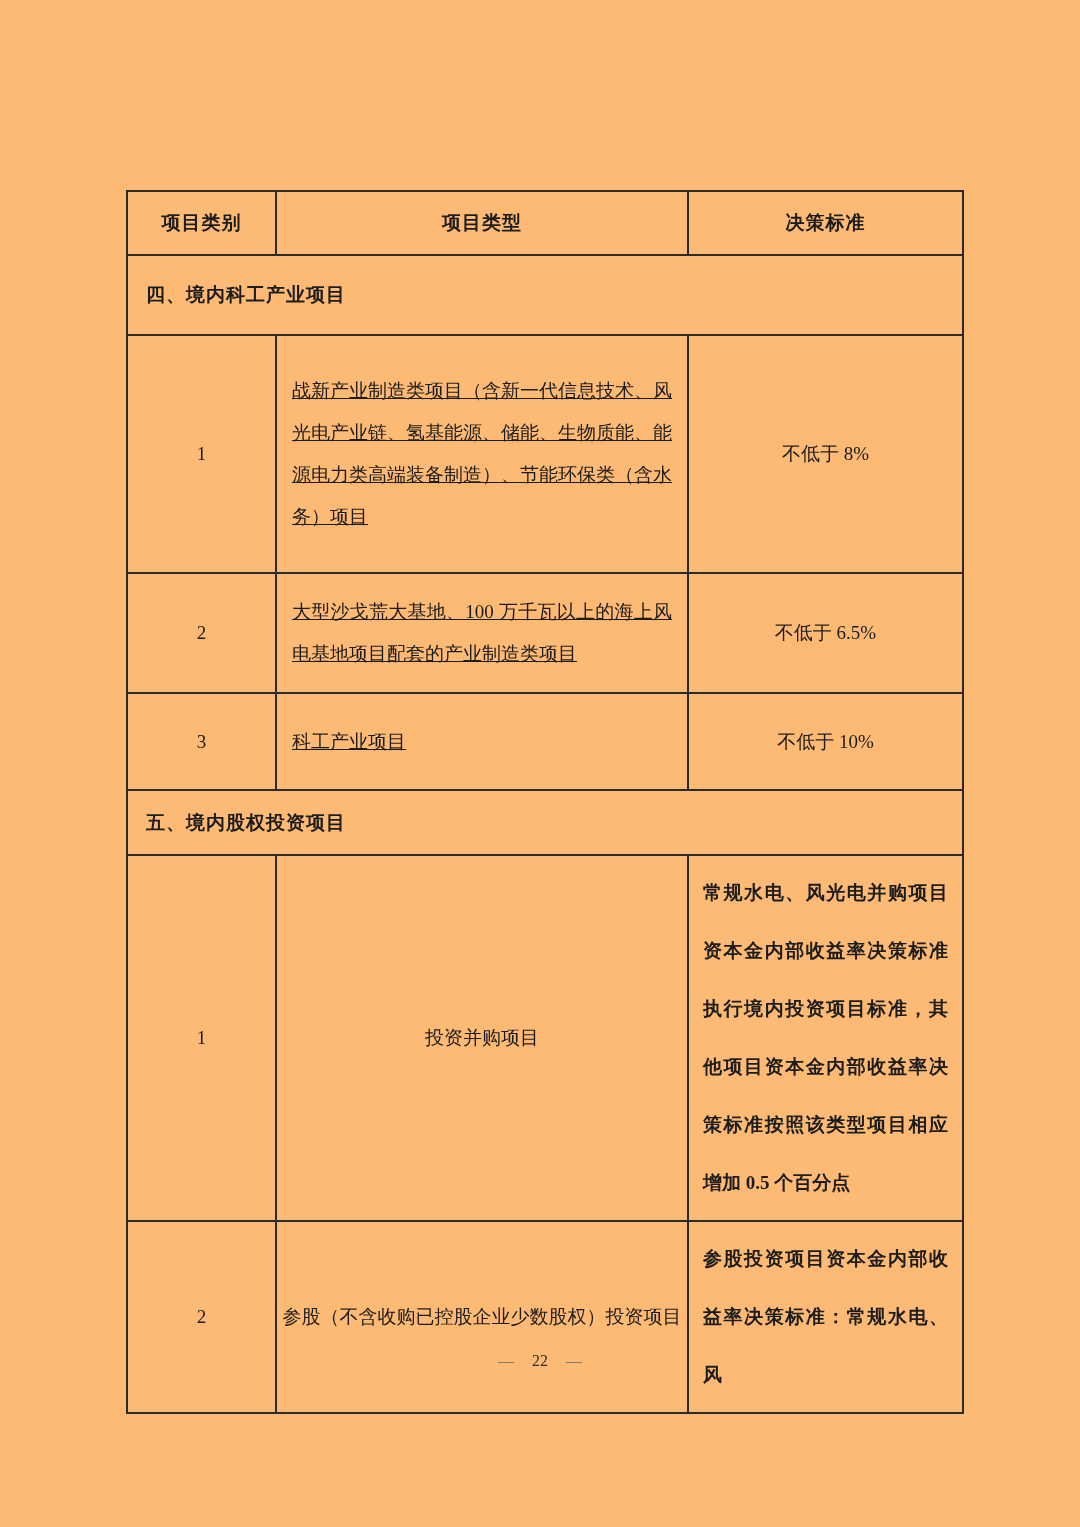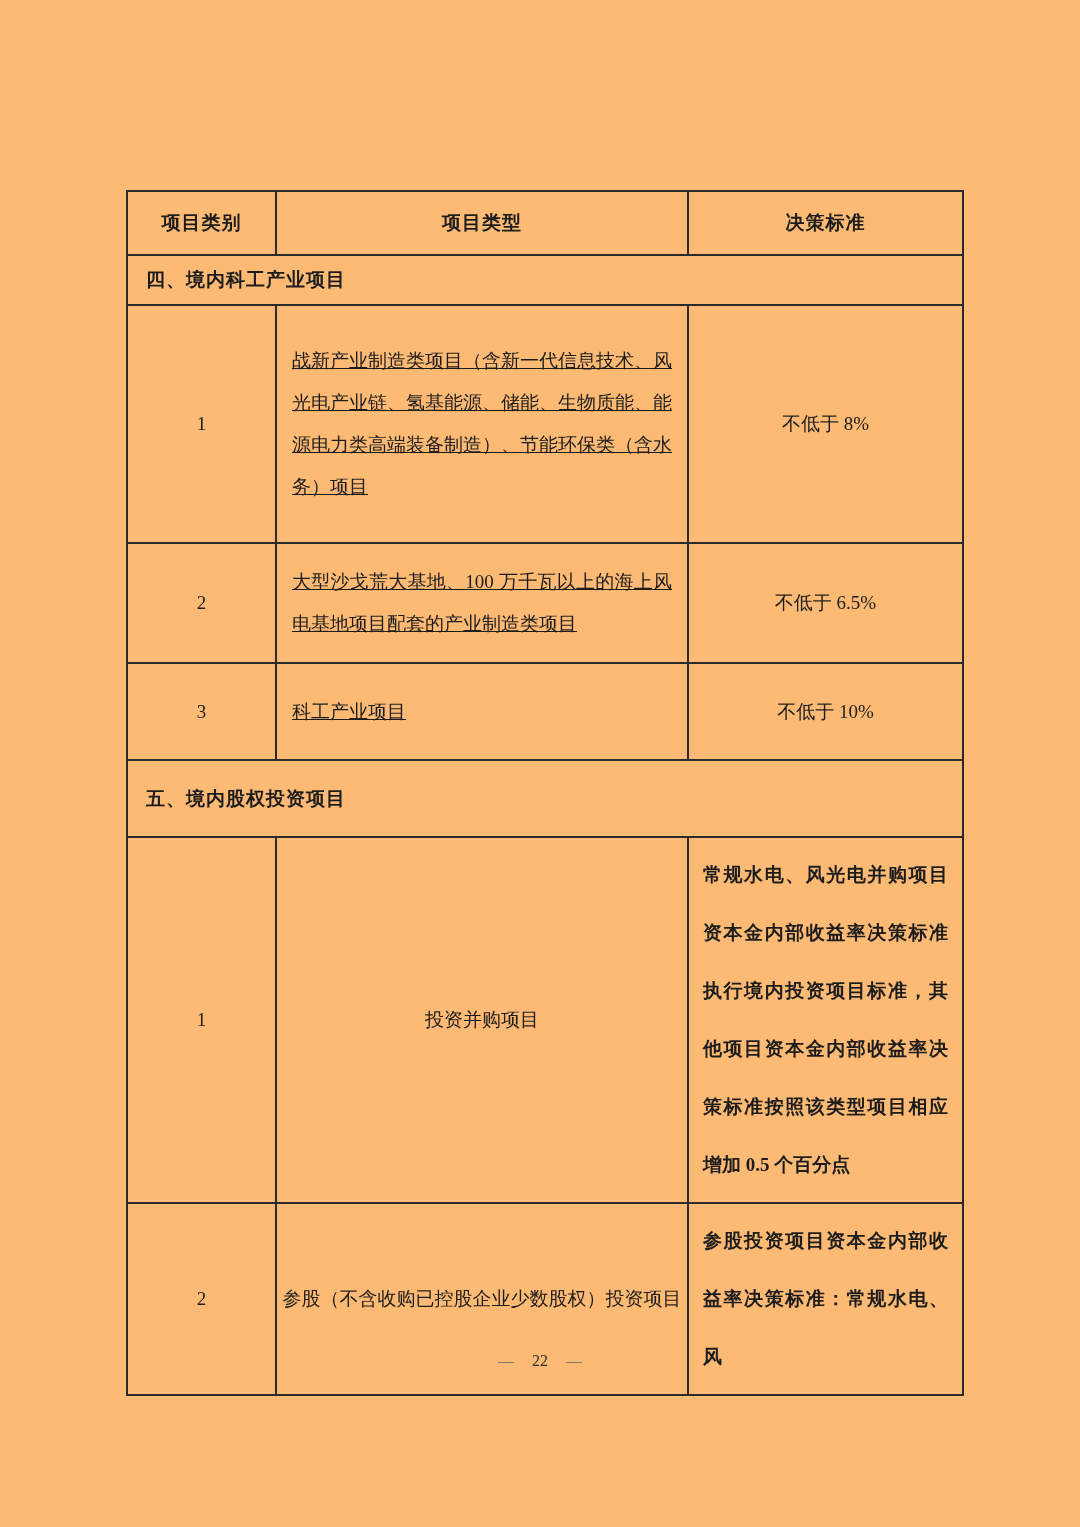--- a/index.html
+++ b/index.html
@@ -31,25 +31,25 @@
   table.doc-table col.c3 { width: 275px; }
   table.doc-table th,
   table.doc-table td {
     border: 2px solid #2b2b2b;
     vertical-align: middle;
     font-size: 19px;
     color: #1c1c1c;
     overflow: hidden;
   }
   tr.r-header   { height: 64px; }
-  tr.r-section4 { height: 50px; }
+  tr.r-section4 { height: 80px; }
   tr.row-1      { height: 238px; }
   tr.row-2      { height: 120px; }
   tr.row-3      { height: 97px; }
-  tr.r-section5 { height: 77px; }
+  tr.r-section5 { height: 65px; }
   tr.row-4      { height: 347px; }
   tr.row-5      { height: 121px; }
 
   th.hdr {
     font-weight: 700;
     text-align: center;
     letter-spacing: 1px;
   }
   td.section-title {
     font-weight: 700;

